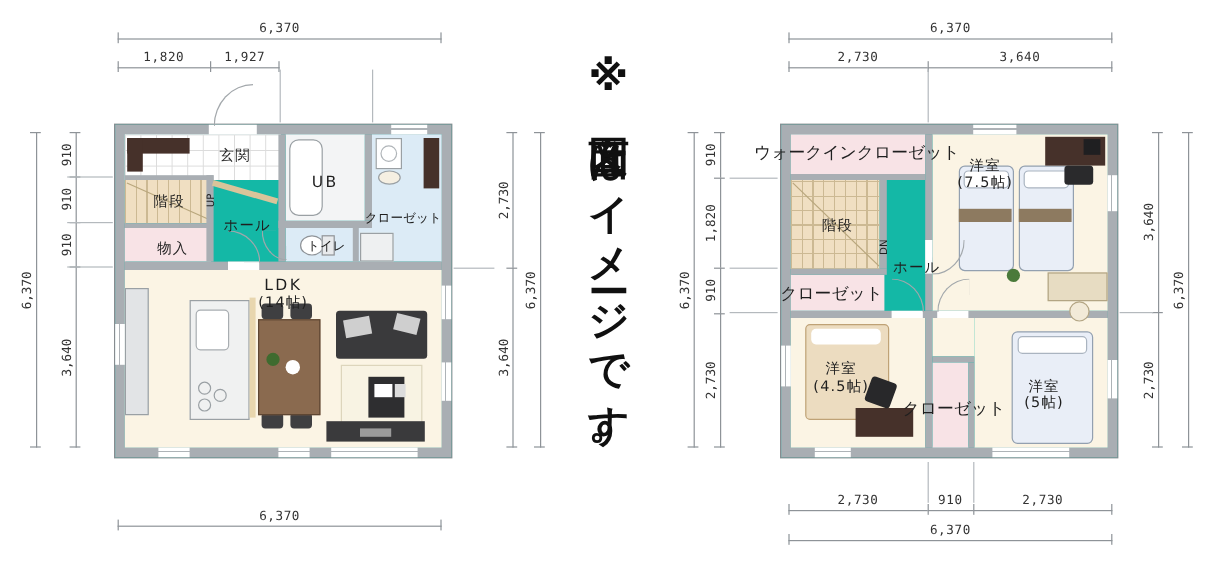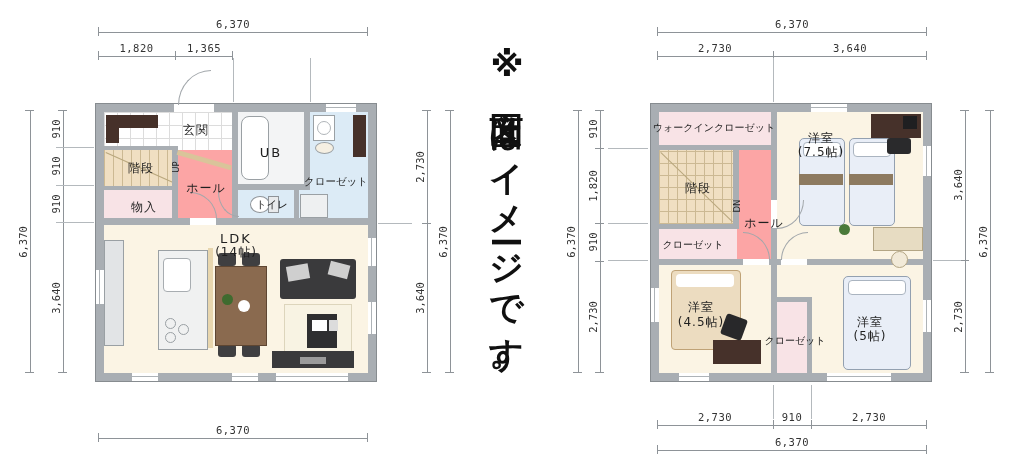--- a/index.html
+++ b/index.html
@@ -1,27 +1,27 @@
 <!DOCTYPE html>
 <html><head>
 <meta charset="utf-8">
 <style>
   html,body{margin:0;padding:0;background:#fff}
   .canvas{position:relative;width:1024px;height:471px;background:#fff;overflow:hidden;
           font-family:"DejaVu Sans",sans-serif}
-  .plan{position:absolute;width:264px;height:261px;border:8px solid #a9aeb3;background:#fca5a5;
+  .plan{position:absolute;width:264px;height:261px;border:8px solid #a9aeb3;background:#14b8a6;
         box-shadow:0 0 0 1px #878c90, inset 0 0 0 1px #9ba0a4}
   .abs{position:absolute}
   .wall{position:absolute;background:#a9aeb3}
   .gap{position:absolute;background:#fff}
   .rlabel{position:absolute;transform:translate(-50%,-50%);font-size:12px;color:#1f1f1f;
           white-space:nowrap;letter-spacing:1px}
   .rlabel.big{font-size:13px;letter-spacing:2px}
   .rlabel.mid{font-size:10.5px;letter-spacing:0}
-  .rlabel.small{font-size:10px;letter-spacing:0}
+  .rlabel.small{font-size:14px;letter-spacing:0}
   .rlabel.rot{transform:translate(-50%,-50%) rotate(-90deg);font-size:8.5px;letter-spacing:0}
   .tile{background-color:#fff;background-image:linear-gradient(#dcdcdc 1px,transparent 1px),
         linear-gradient(90deg,#dcdcdc 1px,transparent 1px);background-size:13px 13px}
   .stairs{background-color:#f0dfc2;background-image:
         repeating-linear-gradient(90deg,#ccb993 0 1px,transparent 1px 9px)}
   .stairs.grid{background-image:
         repeating-linear-gradient(90deg,#ccb993 0 1px,transparent 1px 9px),
         repeating-linear-gradient(0deg,#ccb993 0 1px,transparent 1px 12px)}
   .diag{position:absolute;height:1px;background:#b9a77d;transform-origin:left top}
   .winH{position:absolute;height:8px;background:linear-gradient(180deg,#fff 0 3px,#aeb3b7 3px 4px,#fff 4px 8px)}
@@ -205,21 +205,21 @@
   <div class="dim-h" style="left:98px;top:18px;width:270px">
     <div class="seg" style="width:270px">
         <span class="lbl">6,370</span>
       </div>
   </div>
   <div class="dim-h" style="left:98px;top:42px;width:270px">
     <div class="seg" style="width:77px">
         <span class="lbl">1,820</span>
       </div>
     <div class="seg" style="width:58px">
-        <span class="lbl">1,365</span>
+        <span class="lbl">1,927</span>
       </div>
   </div>
   <div class="dim-v" style="left:16px;top:110px;height:263px">
     <div class="seg" style="height:263px">
         <span class="lbl">6,370</span>
       </div>
   </div>
   <div class="dim-v" style="left:49px;top:110px;height:263px">
     <div class="seg" style="height:37px">
         <span class="lbl">910</span>

